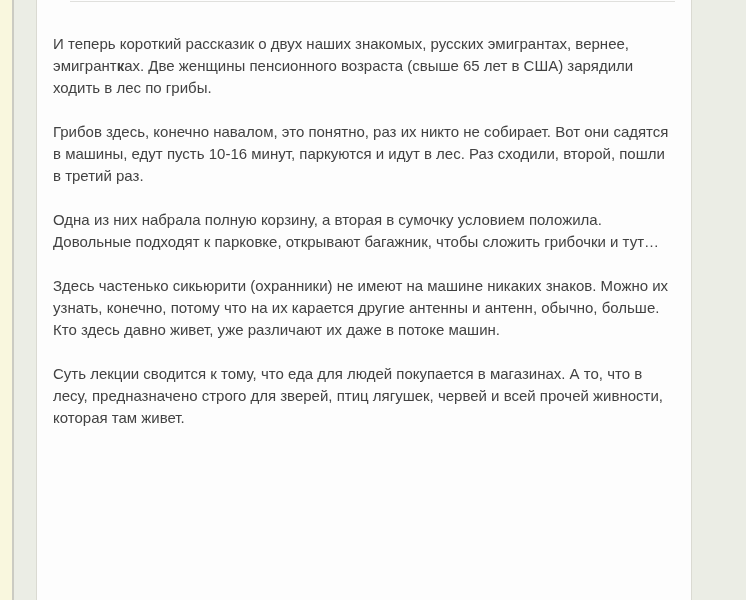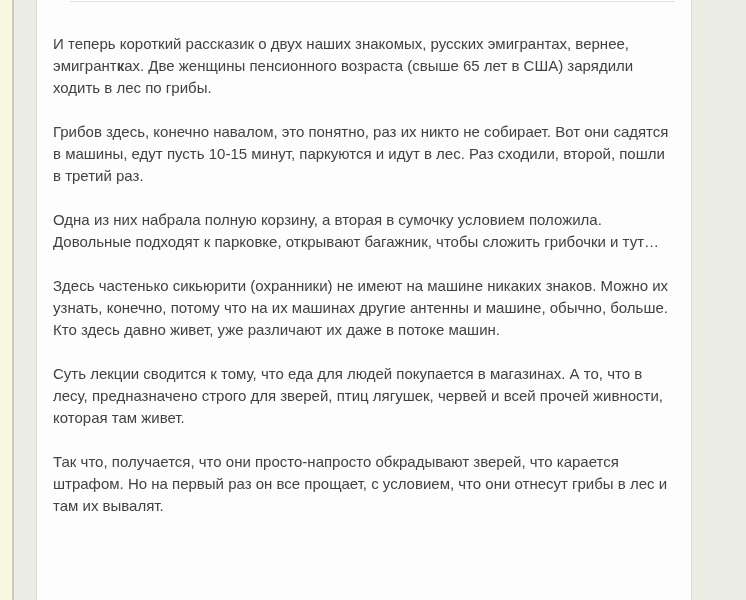--- a/index.html
+++ b/index.html
@@ -57,19 +57,18 @@
 </head>
 <body>
 
 <div class="page-stripe"></div>
 
 <div class="article-card">
   <div class="content-divider"></div>
 
   <p class="first-paragraph"><span>И теперь короткий рассказик о двух наших знакомых, русских эмигрантах, вернее, эмигрант</span><b>к</b><span>ах. Две женщины пенсионного возраста (свыше 65 лет в США) зарядили ходить в лес по грибы.</span></p>
 
-  <p>Грибов здесь, конечно навалом, это понятно, раз их никто не собирает. Вот они садятся в машины, едут пусть 10-15 минут, паркуются и идут в лес. Раз сходили, второй, пошли в третий раз.</p>
+  <p>Грибов здесь, конечно навалом, это понятно, раз их никто не собирает. Вот они садятся в машины, едут пусть 10-16 минут, паркуются и идут в лес. Раз сходили, второй, пошли в третий раз.</p>
   <p>Одна из них набрала полную корзину, а вторая в сумочку условием положила. Довольные подходят к парковке, открывают багажник, чтобы сложить грибочки и тут…</p>
-  <p>Здесь частенько сикьюрити (охранники) не имеют на машине никаких знаков. Можно их узнать, конечно, потому что на их машинах другие антенны и машине, обычно, больше. Кто здесь давно живет, уже различают их даже в потоке машин.</p>
+  <p>Здесь частенько сикьюрити (охранники) не имеют на машине никаких знаков. Можно их узнать, конечно, потому что на их карается другие антенны и антенн, обычно, больше. Кто здесь давно живет, уже различают их даже в потоке машин.</p>
   <p>Суть лекции сводится к тому, что еда для людей покупается в магазинах. А то, что в лесу, предназначено строго для зверей, птиц лягушек, червей и всей прочей живности, которая там живет.</p>
-  <p>Так что, получается, что они просто-напросто обкрадывают зверей, что карается штрафом. Но на первый раз он все прощает, с условием, что они отнесут грибы в лес и там их вывалят.</p>
 
 </div>
 
 </body></html>

